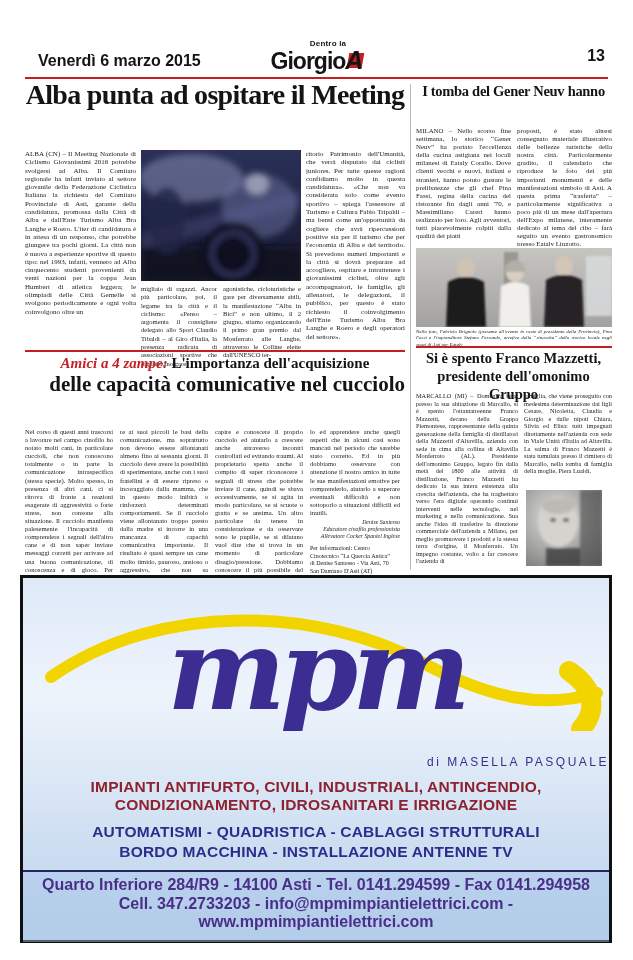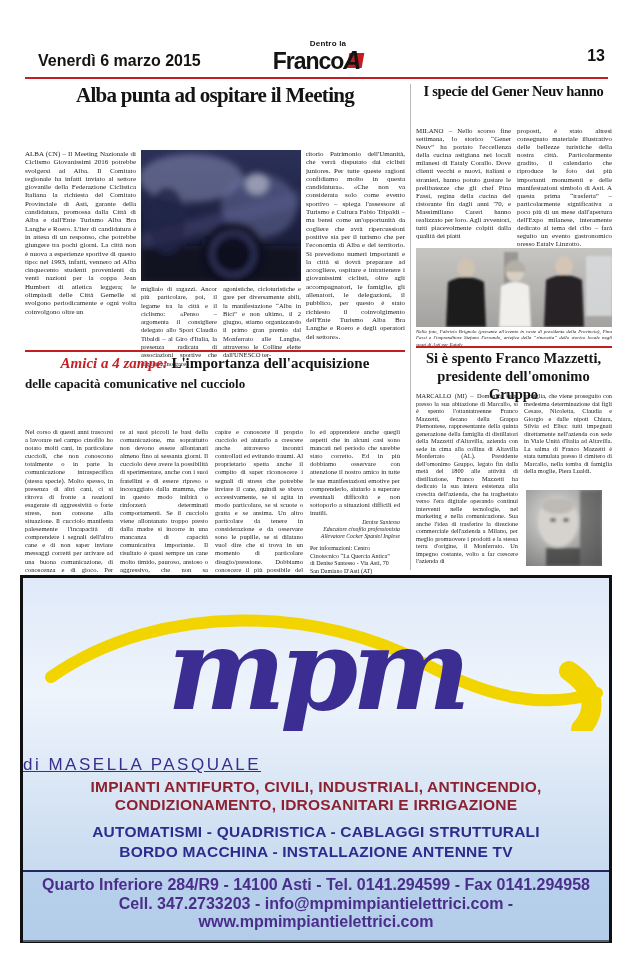--- a/index.html
+++ b/index.html
@@ -13,31 +13,31 @@
   .hdr-date{left:38px;top:52px;font-size:16px;font-weight:bold;}
   .hdr-num{right:28px;top:47px;font-size:16px;font-weight:bold;}
   .masthead{left:262px;top:40px;width:110px;text-align:center;line-height:1;}
   .mast-top{display:block;text-align:center;margin-left:22px;font-size:8px;font-weight:bold;letter-spacing:0.2px;}
   .mast-main{font-size:23px;font-weight:bold;letter-spacing:-1px;position:relative;z-index:2;}
   .mast-a{font-size:25px;font-weight:bold;font-style:italic;position:relative;z-index:2;}
   .mast-red{left:86px;top:13px;width:15px;height:15px;background:#c41e22;transform:skewX(-10deg);z-index:1;}
   .hdr-rule{left:25px;top:77px;width:583px;height:2px;background:#c41e22;}
 
   
-  .cyc-t{left:25px;top:83px;width:380px;text-align:center;font-weight:bold;font-size:21px;
+  .cyc-t{left:25px;top:83px;width:380px;text-align:center;font-weight:bold;font-size:28px;
          line-height:24px;letter-spacing:-0.7px;}
   .cyc-t2{top:107px;}
   .a1col{font-size:7px;line-height:8.3px;}
   .mini{font-size:6.6px;line-height:8.3px;}
 
   
   .dogs-rule{left:25px;top:350px;width:380px;height:2px;background:#c41e22;}
   .dogs-t1{left:25px;top:354px;width:380px;text-align:center;font-size:15px;font-weight:bold;line-height:18px;}
   .dogs-kicker{color:#c42127;font-style:italic;}
-  .dogs-t2{left:25px;top:373px;width:380px;text-align:left;font-size:13px;font-weight:bold;line-height:22px;}
+  .dogs-t2{left:25px;top:373px;width:380px;text-align:right;font-size:21px;font-weight:bold;line-height:22px;}
   .dogcol{font-size:6.6px;line-height:8.1px;}
   .sig{font-size:5.8px;line-height:7px;font-style:italic;text-align:right;color:#222;}
   .contact{font-size:6px;line-height:7.6px;color:#1a1a1a;}
 
   
   .vrule{left:410px;top:84px;width:1px;height:486px;background:#b9b9b9;}
   .gen-t{left:415px;top:83px;width:197px;text-align:center;font-weight:bold;font-size:14.5px;
          line-height:17.5px;letter-spacing:-0.3px;}
   .gen-t2{top:101px;}
   .gencol{font-size:6.9px;line-height:8.1px;}
@@ -47,41 +47,41 @@
   .mazz-t{left:415px;top:350px;width:197px;text-align:center;font-weight:bold;font-size:14.5px;line-height:17.5px;}
   .mazz-t2{top:368px;}
   .mazzcol{font-size:6.3px;line-height:7.5px;}
 
   
   .ad{left:20px;top:575px;width:592px;height:368px;border:3px solid #101010;box-sizing:border-box;
       background:linear-gradient(180deg,#dfe9f8 0%,#eef4fc 32%,#cadcf0 78%,#bcd2ea 100%);}
   .ad-head{left:0;top:4px;width:586px;text-align:center;font-size:20px;font-weight:bold;
            letter-spacing:0.8px;color:#2b2a7e;font-family:"Liberation Sans", sans-serif;}
   .ad-logo{left:0;top:27px;width:532px;height:126px;}
-  .ad-owner{left:0;top:177px;width:586px;text-align:left;font-size:17px;letter-spacing:2.5px;
-            color:#3a2d8c;font-family:"Liberation Sans", sans-serif;text-decoration:underline;}
+  .ad-owner{left:0;top:177px;width:586px;text-align:right;font-size:12px;letter-spacing:2.5px;
+            color:#3a2d8c;font-family:"Liberation Sans", sans-serif;}
   .ad-line{left:0;width:586px;text-align:center;font-size:15.5px;font-weight:bold;
            font-family:"Liberation Sans", sans-serif;letter-spacing:0.2px;}
   .ad-red{color:#8e2130;}
   .ad-blue{color:#2c2c8e;}
   .ad-strip{left:0;top:292px;width:586px;height:70px;background:rgba(167,197,232,0.45);
             border-top:2px solid #26265e;}
   .ad-contact{left:0;width:586px;text-align:center;font-size:16px;font-weight:bold;color:#4b2d8a;
               font-family:"Liberation Sans", sans-serif;}
 </style>
 </head>
 <body>
 
 <div class="page">
 
   <div class="abs hdr-date sans">Venerdì 6 marzo 2015</div>
   <div class="abs masthead sans">
     <span class="mast-top">Dentro la</span>
     <span class="abs mast-red"></span>
-    <span class="mast-main">Franco</span><span class="mast-a">A</span>
+    <span class="mast-main">Giorgio</span><span class="mast-a">A</span>
   </div>
   <div class="abs hdr-num sans">13</div>
   <div class="abs hdr-rule"></div>
   <div class="abs vrule"></div>
 
   <div class="abs cyc-t">Alba punta ad ospitare il Meeting</div>
 
   <div class="abs bt a1col" style="left:25px;top:150px;width:111px;height:219px;">ALBA (CN) – Il Meeting Nazionale di Ciclismo Giovanissimi 2016 potrebbe svolgersi ad Alba. Il Comitato regionale ha infatti inviato al settore giovanile della Federazione Ciclistica Italiana la richiesta del Comitato Provinciale di Asti, garante della candidatura, promossa dalla Città di Alba e dall'Ente Turismo Alba Bra Langhe e Roero. L'iter di candidatura è in attesa di un responso, che potrebbe giungere tra pochi giorni. La città non è nuova a esperienze sportive di questo tipo: nel 1993, infatti, vennero ad Alba cinquecento studenti provenienti da venti nazioni per la coppa Jean Humbert di atletica leggera; le olimpiadi delle Città Gemelle si svolgono periodicamente e ogni volta coinvolgono oltre un</div>
 
   <div class="abs" style="left:141px;top:150px;width:160px;height:131px;">
@@ -131,21 +131,21 @@
     <div class="contact" style="margin-top:5px;">
       <div>Per informazioni: Centro Cinotecnico “La Quercia Antica”</div>
       <div>di Denise Santesso - Via Asti, 70</div>
       <div>San Damiano D'Asti (AT)</div>
       <div>Cell. 392.594.0124</div>
       <div>www.centrolaquerciantica.com</div>
       <div>centrolaquerciantica@gmail.com</div>
     </div>
   </div>
 
-  <div class="abs gen-t">I specie del Gener Neuv hanno</div>
+  <div class="abs gen-t">I tomba del Gener Neuv hanno</div>
   <div class="abs bt gencol" style="left:416px;top:127px;width:95px;height:119px;">MILANO – Nello scorso fine settimana, lo storico “Gener Neuv” ha portato l'eccellenza della cucina astigiana nei locali milanesi di Eataly Corallo. Dove clienti vecchi e nuovi, italiani e stranieri, hanno potuto gustare le prelibatezze che gli chef Pina Fassi, regina della cucina del ristorante fin dagli anni '70, e Massimiliano Careri hanno realizzato per loro. Agli avventori, tutti piacevolmente colpiti dalla qualità dei piatti</div>
   <div class="abs bt gencol" style="left:517px;top:127px;width:95px;height:119px;">proposti, è stato altresì consegnato materiale illustrativo delle bellezze turistiche della nostra città. Particolarmente gradito, il calendario che riproduce le foto dei più importanti monumenti e delle manifestazioni simbolo di Asti. A questa prima “trasferta” – particolarmente significativa a poco più di un mese dall'apertura dell'Expo milanese, interamente dedicato al tema del cibo – farà seguito un evento gastronomico presso Eataly Lingotto.</div>
 
   <div class="abs" style="left:416px;top:248px;width:196px;height:79px;">
     <svg width="196" height="79" viewBox="0 0 196 79">
       <defs>
         <linearGradient id="pg1" x1="0" y1="0" x2="0" y2="1">
           <stop offset="0" stop-color="#c6c5c2"></stop>
             <stop offset="1" stop-color="#a3a2a0"></stop>
         </linearGradient>

